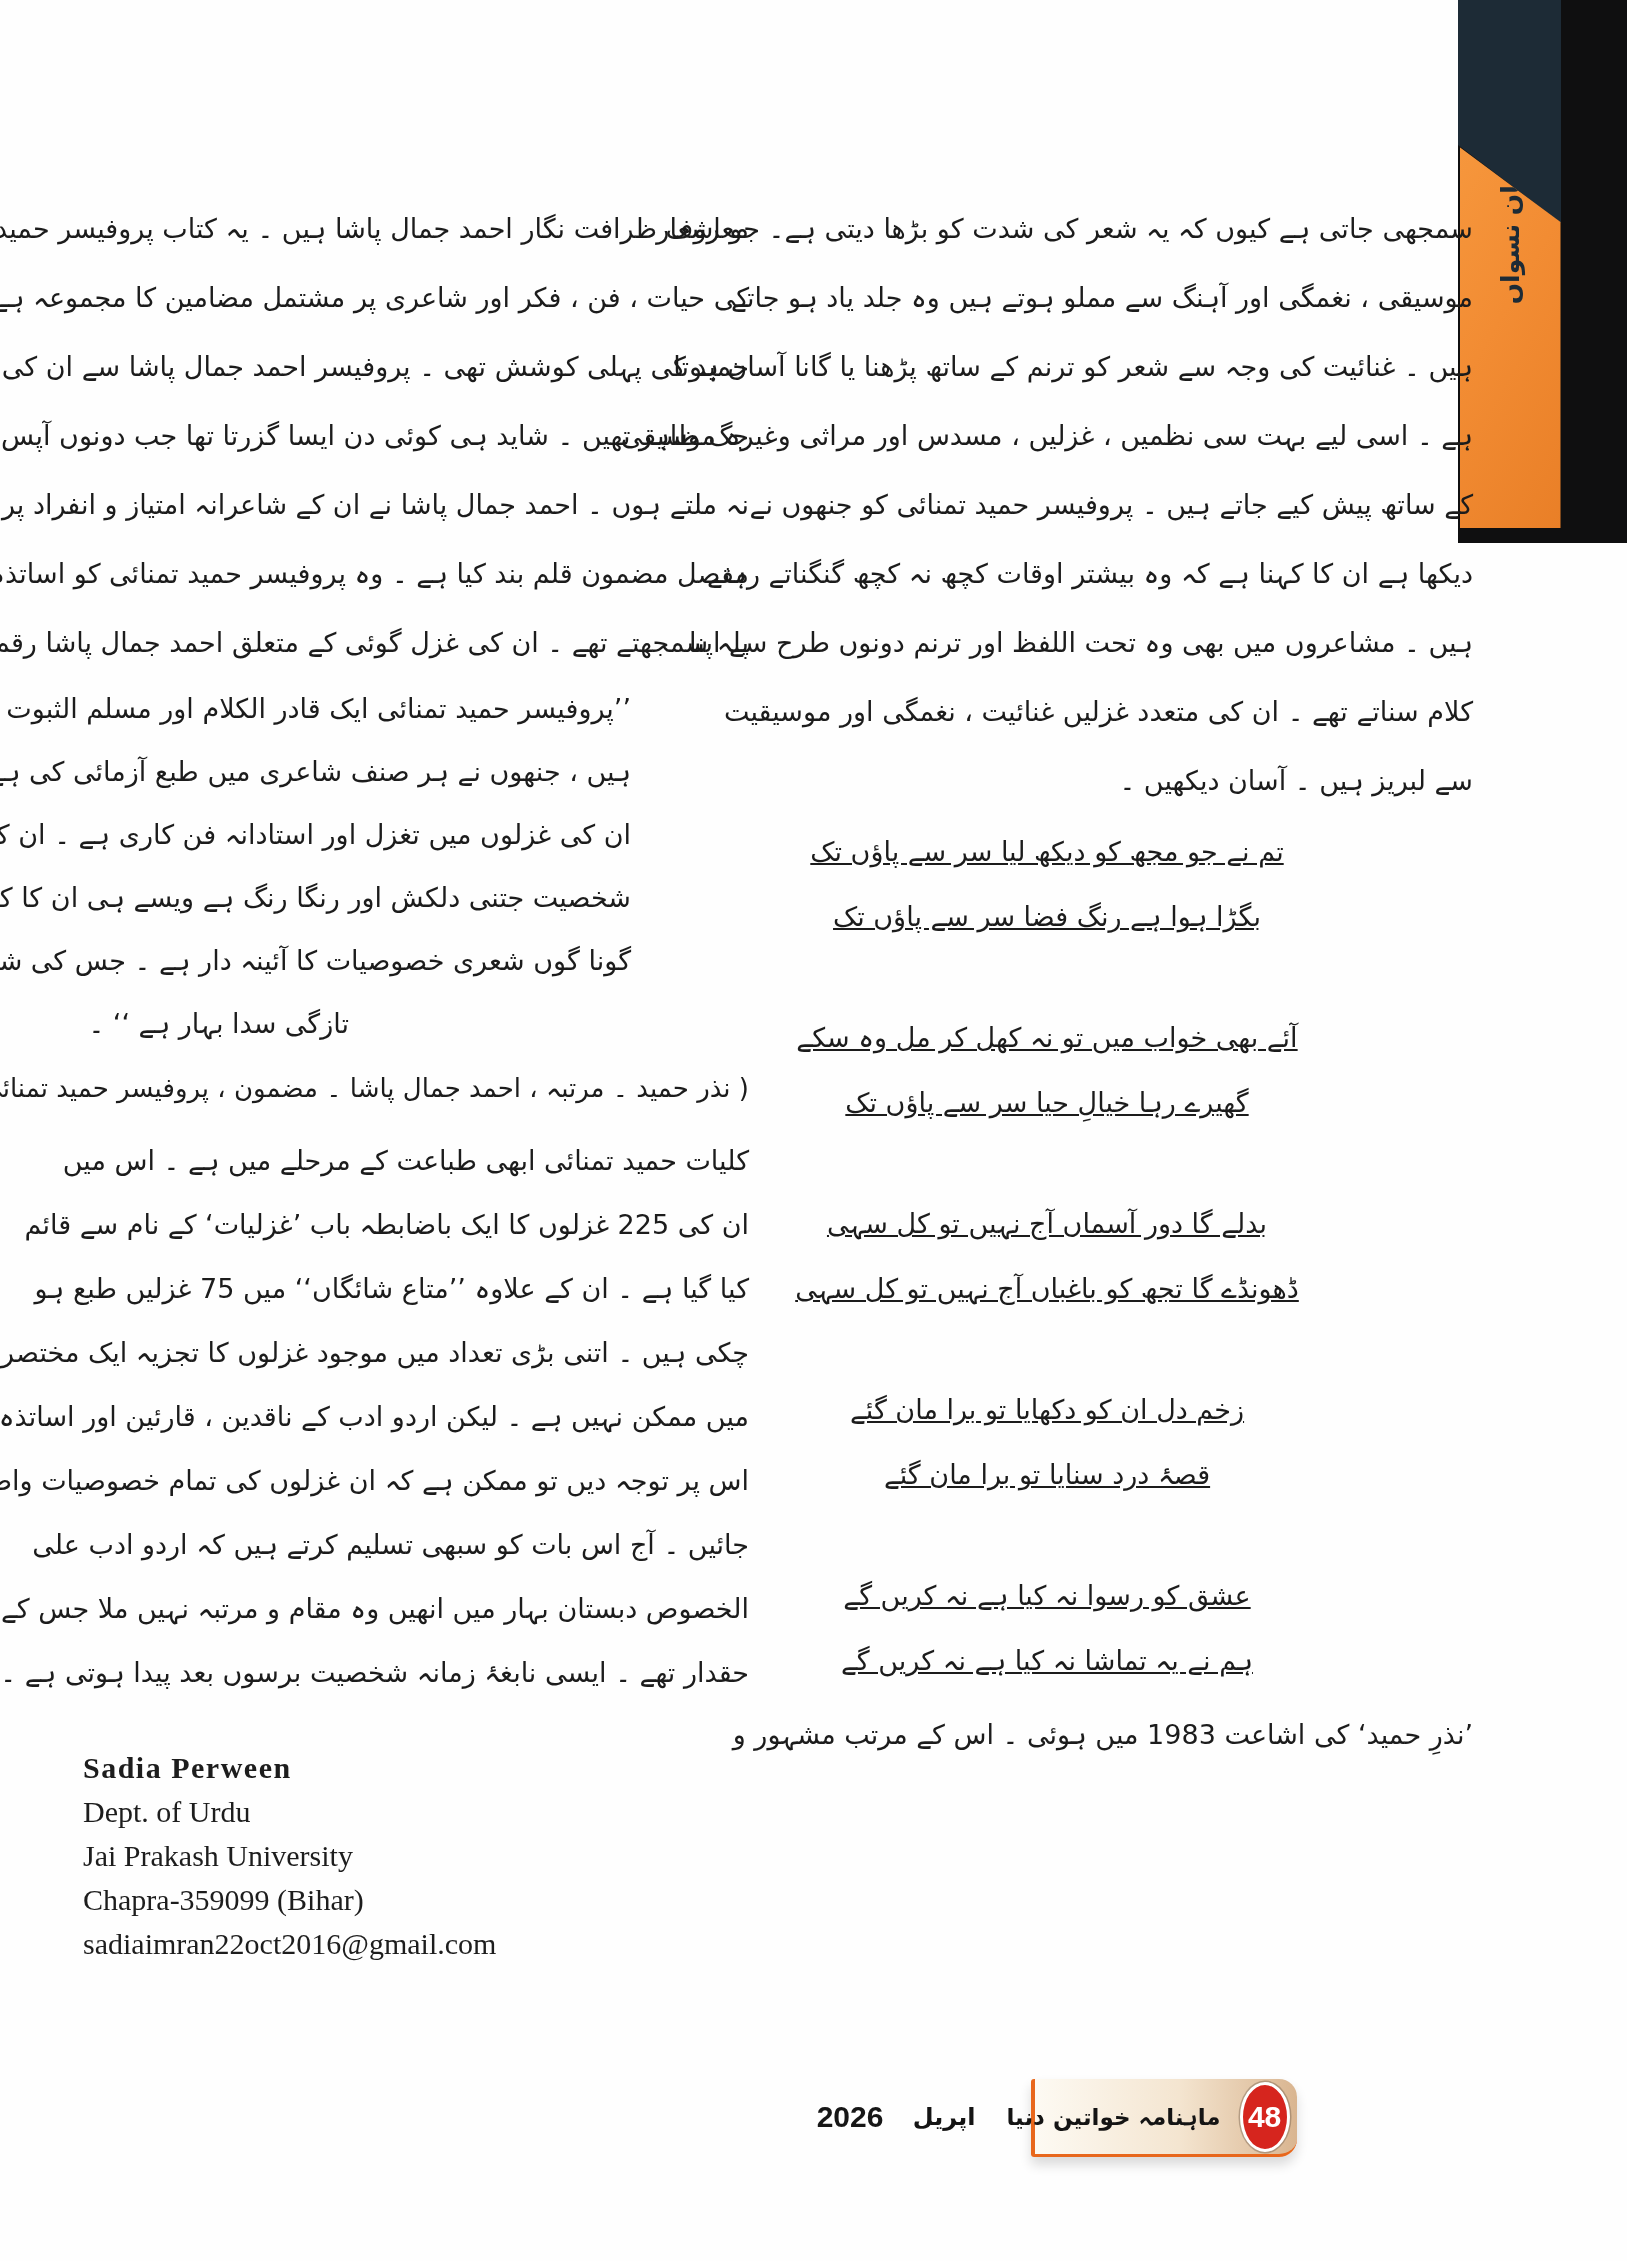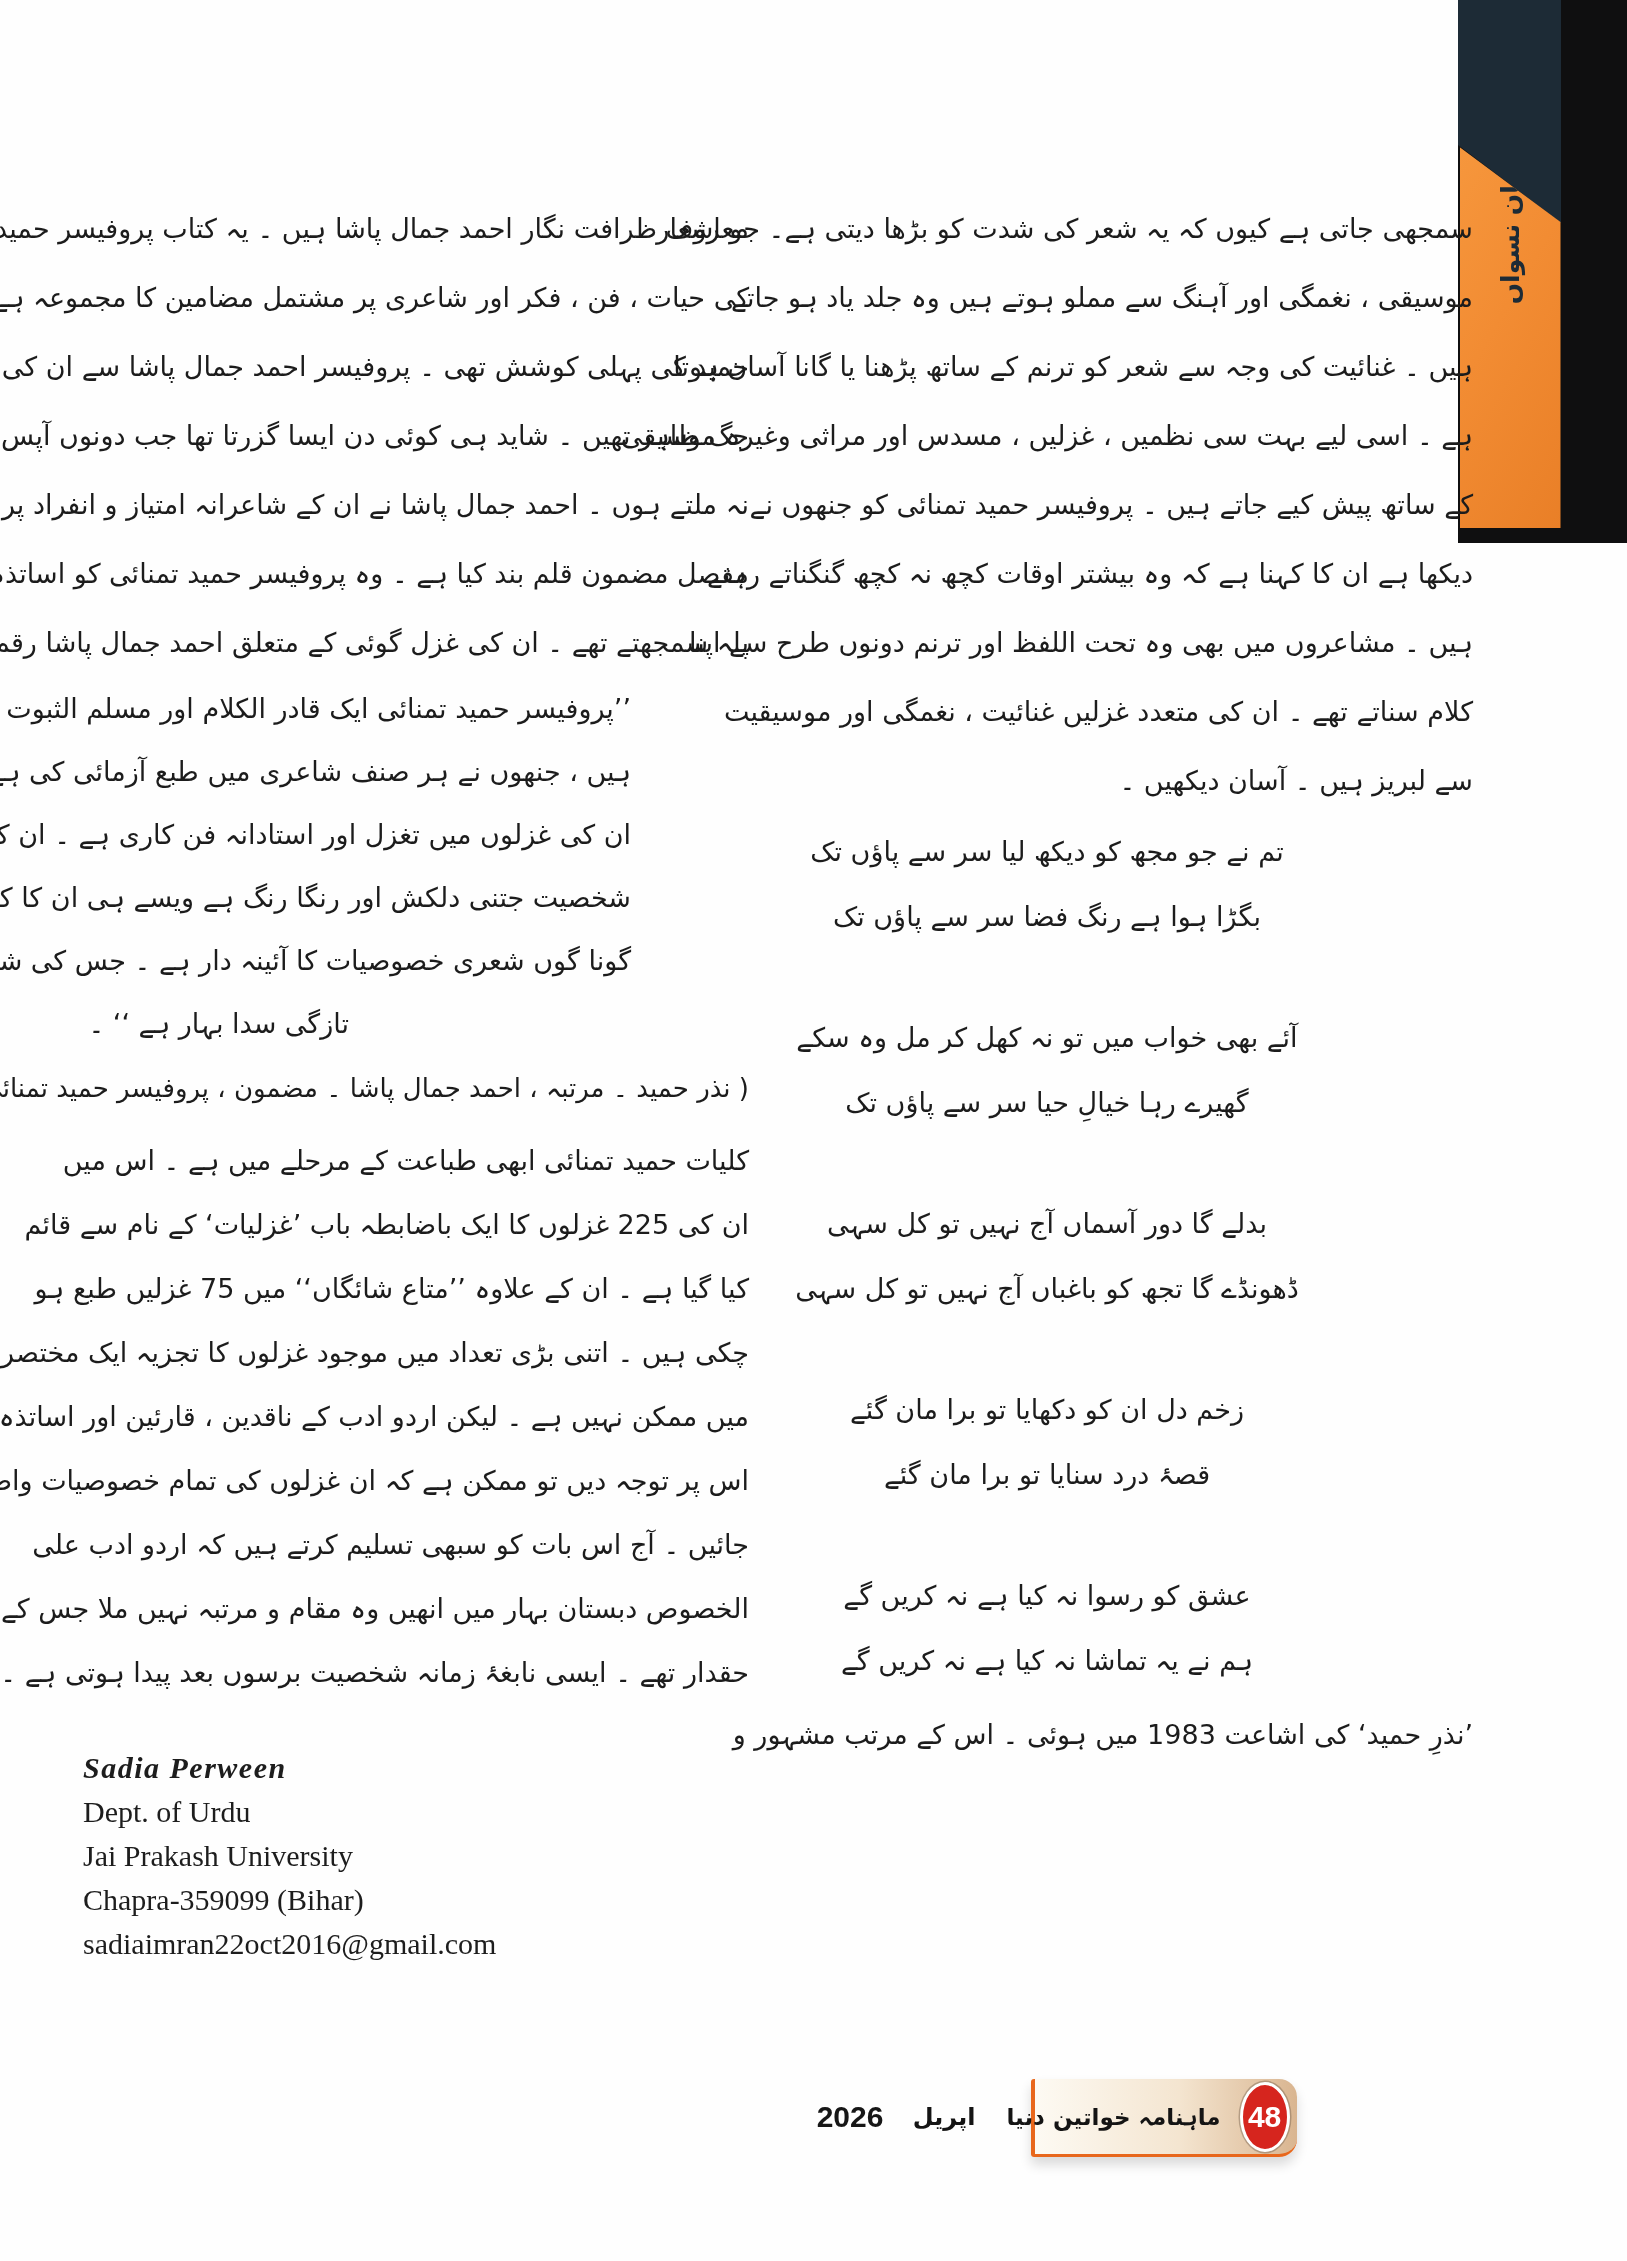--- a/index.html
+++ b/index.html
@@ -40,21 +40,21 @@
   .col-right{ left:835px; width:638px; }
 
   .para > div{
     font-size:27px; line-height:69px;
     text-align:right; white-space:nowrap;
   }
   .para-tight > div{ line-height:64px; }
 
   
   .poetry{ margin-top:4.4px; transform:translateX(-107px); text-align:center; }
-  .stanza{ margin-bottom:56px; }
+  .stanza{ margin-bottom:56px;text-decoration:underline; }
   .stanza:last-child{ margin-bottom:0; }
   .misra{ font-size:27px; line-height:65px; white-space:nowrap; }
 
   .closing-line{
     margin-top:7.4px; font-size:27px; line-height:67px;
     text-align:right; white-space:nowrap;
   }
 
   
   .quote > div{
@@ -70,21 +70,21 @@
   .citation-l1{ font-size:26px; line-height:67px; text-align:right; white-space:nowrap; }
   .citation-l2{ font-size:26px; line-height:67px; text-align:right; padding-right:363px; white-space:nowrap; }
   .para2{ margin-top:7.4px; }
 
   
   .author{
     margin-top:41px; direction:ltr; text-align:left;
     font-family:"Liberation Serif", serif;
     color:#1d1d1d; font-size:30px; line-height:44px;
   }
-  .author .name{ font-weight:bold; letter-spacing:1.5px;font-style:italic; }
+  .author .name{ font-weight:bold; letter-spacing:1.5px; }
 
   
   .footer-bar{
     position:absolute; left:1031px; top:2079px; width:266px; height:78px;
     background:linear-gradient(90deg, #fdfaf3 0%, #f4e5d0 55%, #d9b590 100%);
     border-left:4.4px solid var(--footer_border,#e8671c);
     border-bottom:3.7px solid var(--footer_border,#e8671c);
     border-radius:3px 18px 18px 3px;
     box-shadow:0 7.4px 12px rgba(0,0,0,0.14);
     display:flex; direction:rtl; align-items:center;

